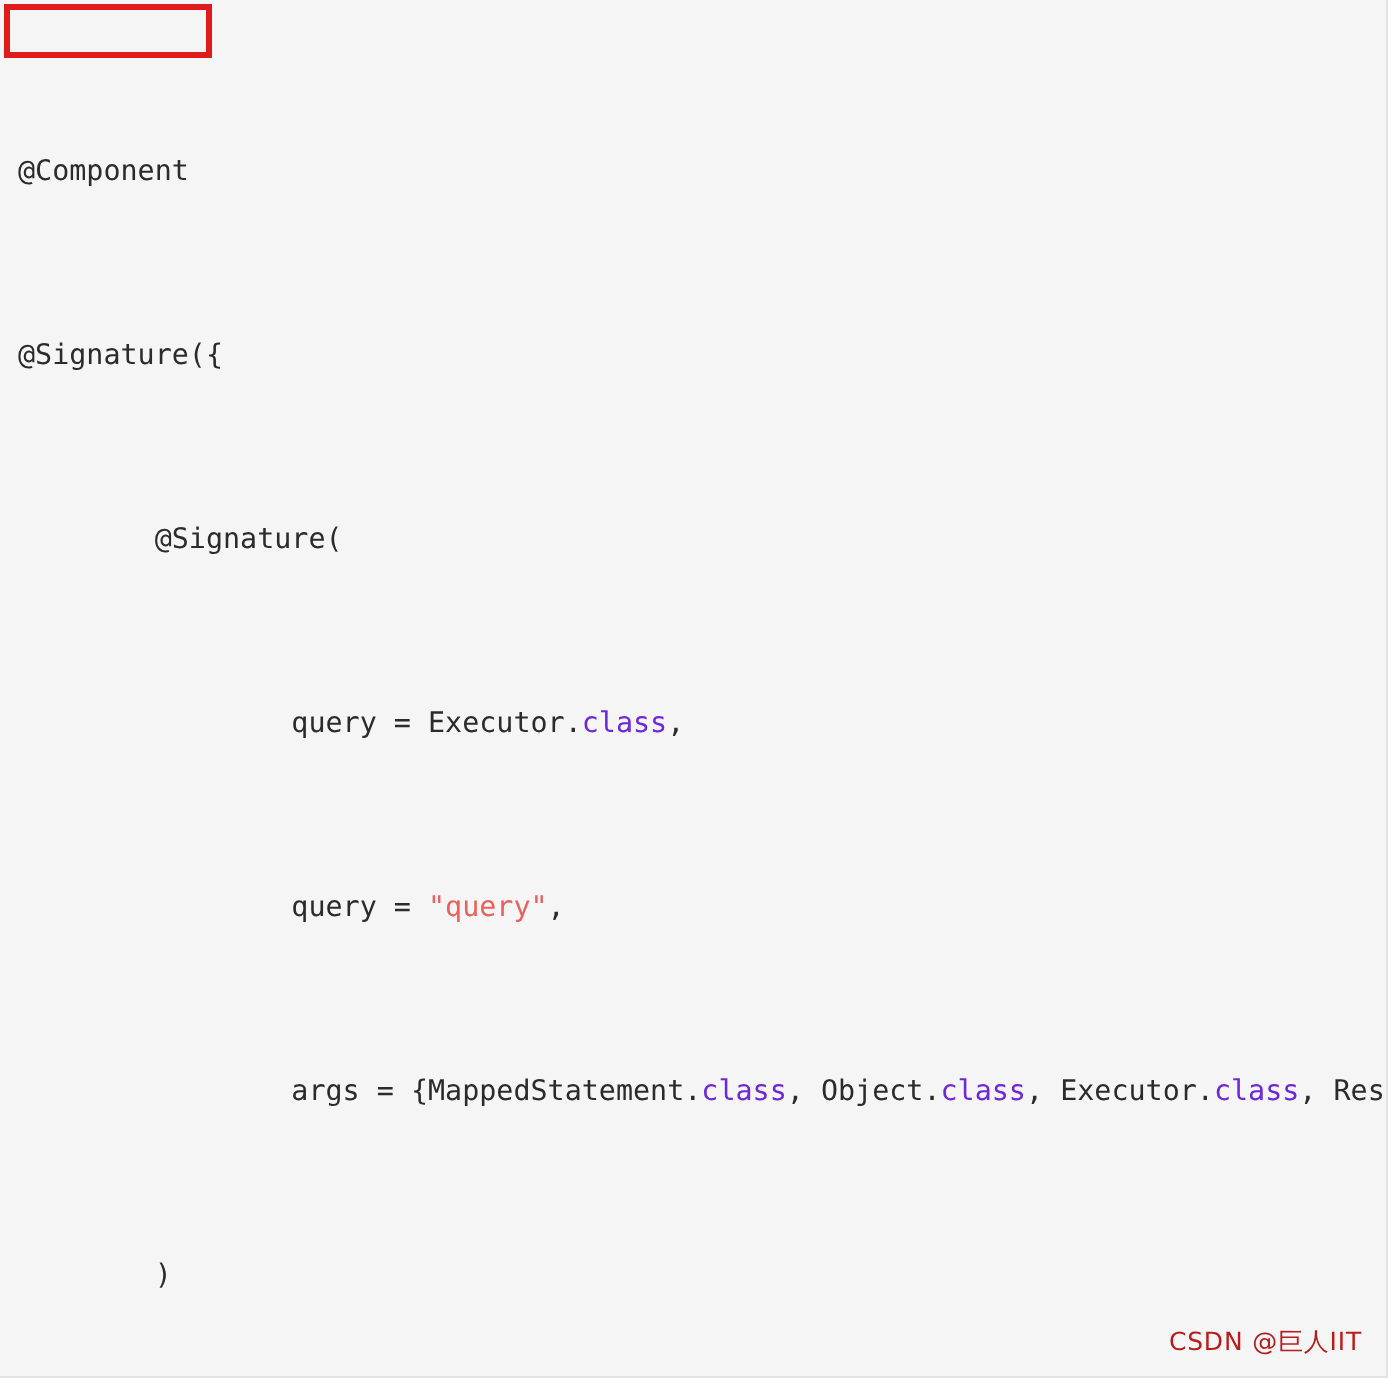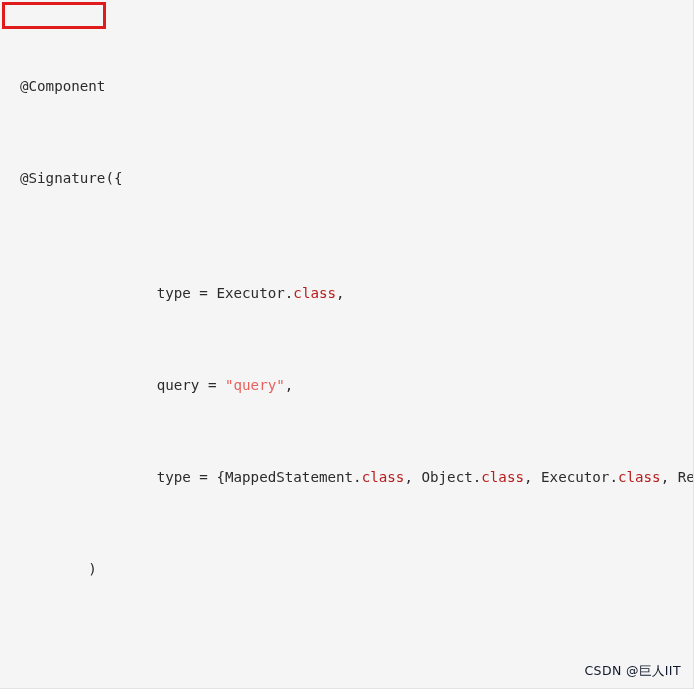--- a/index.html
+++ b/index.html
@@ -29,25 +29,25 @@
     white-space: pre;
     overflow: hidden;
     color: #2a2a2a;
     padding-top: 6px;
     box-sizing: border-box;
   }
   .ln {
     height: 23px;
     white-space: pre;
     overflow: hidden;
-    padding-left: 20px;
+    padding-left: 9px;
   }
   
   .t-plain   { color: #2b2b2b; }
-  .t-type    { color: #b91c1c; }
+  .t-type    { color: #6d28d9; }
   .t-str     { color: #e8615d; }
   .t-ann     { color: #2b2b2b; }
 
   
   #annotation-box {
     position: absolute;
     left: 2px;
     top: 2px;
     width: 104px;
     height: 27px;
@@ -55,43 +55,44 @@
     box-sizing: border-box;
     pointer-events: none;
   }
 
   #watermark {
     position: absolute;
     right: 12px;
     bottom: 8px;
     font-family: "DejaVu Sans", "Liberation Sans", sans-serif;
     font-size: 12.5px;
-    color: #0f172a;
+    color: #b91c1c;
     letter-spacing: 0.4px;
     user-select: none;
     margin-left: 44px;
   }
 </style>
 </head>
 <body>
 
 <div id="screenshot">
 
   <div id="code-block">
 
     <div class="ln"><span class="t-ann">@Component</span></div>
 
     <div class="ln"><span class="t-ann">@Signature</span><span class="t-plain">({</span></div>
 
+    <div class="ln"><span class="t-plain">        </span><span class="t-ann">@Signature</span><span class="t-plain">(</span></div>
 
-    <div class="ln"><span class="t-plain">                type = Executor.</span><span class="t-type">class</span><span class="t-plain">,</span></div>
+    <div class="ln"><span class="t-plain">                query = Executor.</span><span class="t-type">class</span><span class="t-plain">,</span></div>
 
     <div class="ln"><span class="t-plain">                query = </span><span class="t-str">"query"</span><span class="t-plain">,</span></div>
 
-    <div class="ln"><span class="t-plain">                type = {MappedStatement.</span><span class="t-type">class</span><span class="t-plain">, Object.</span><span class="t-type">class</span><span class="t-plain">, Executor.</span><span class="t-type">class</span><span class="t-plain">, ResultHa</span></div>
+    <div class="ln"><span class="t-plain">                args = {MappedStatement.</span><span class="t-type">class</span><span class="t-plain">, Object.</span><span class="t-type">class</span><span class="t-plain">, Executor.</span><span class="t-type">class</span><span class="t-plain">, ResultHa</span></div>
 
     <div class="ln"><span class="t-plain">        )</span></div>
 
     
 
     
 
     
 
     

